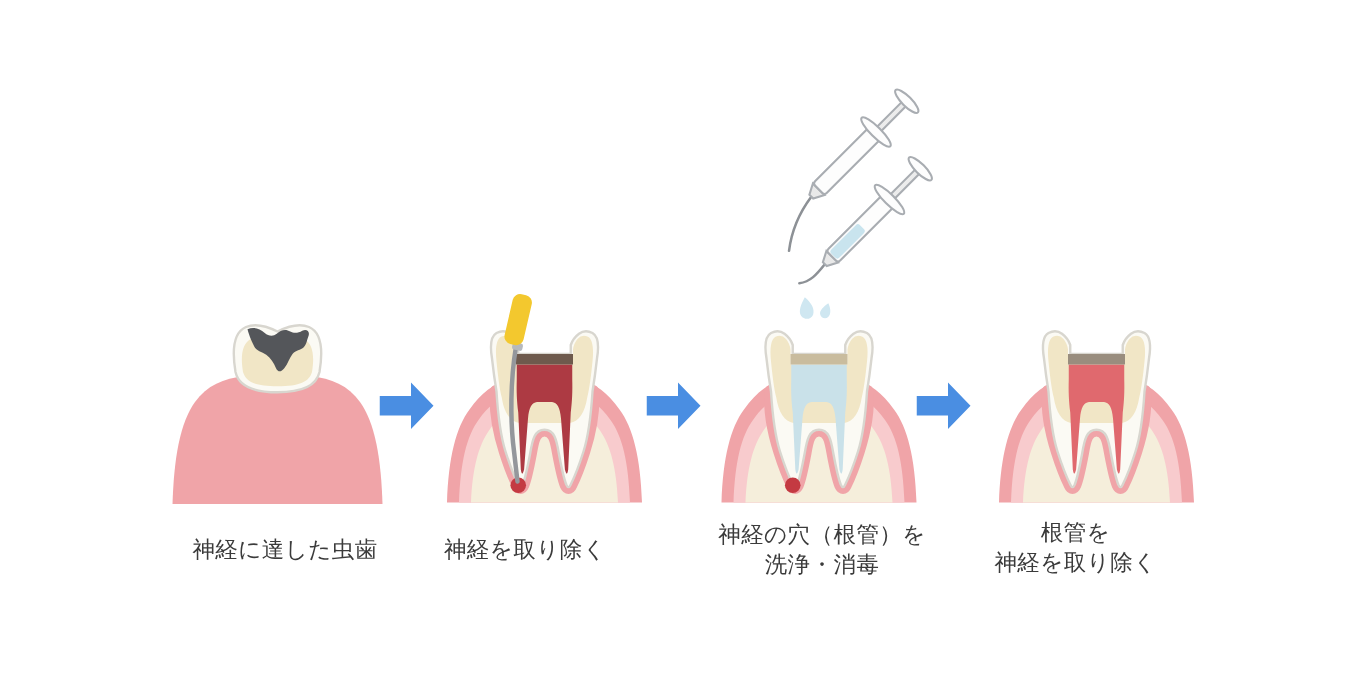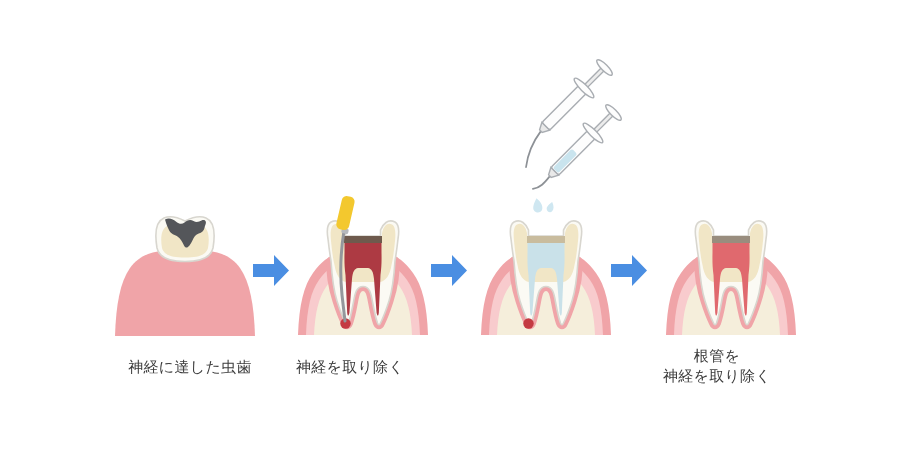--- a/index.html
+++ b/index.html
@@ -137,18 +137,22 @@
   </div>
 
   <div class="step-label" style="left:100px;top:357px;">
     <span>神経に達した虫歯</span>
     <span></span>
   </div>
   <div class="step-label" style="left:260px;top:357px;">
     <span>神経を取り除く</span>
     <span></span>
   </div>
+  <div class="step-label" style="left:458px;top:347px;">
+    <span>神経の穴（根管）を</span>
+    <span>洗浄・消毒</span>
+  </div>
   <div class="step-label" style="left:627px;top:347px;font-family:Liberation Serif, serif;">
     <span>根管を</span>
     <span>神経を取り除く</span>
   </div>
 
 </div>
 
 </body></html>

